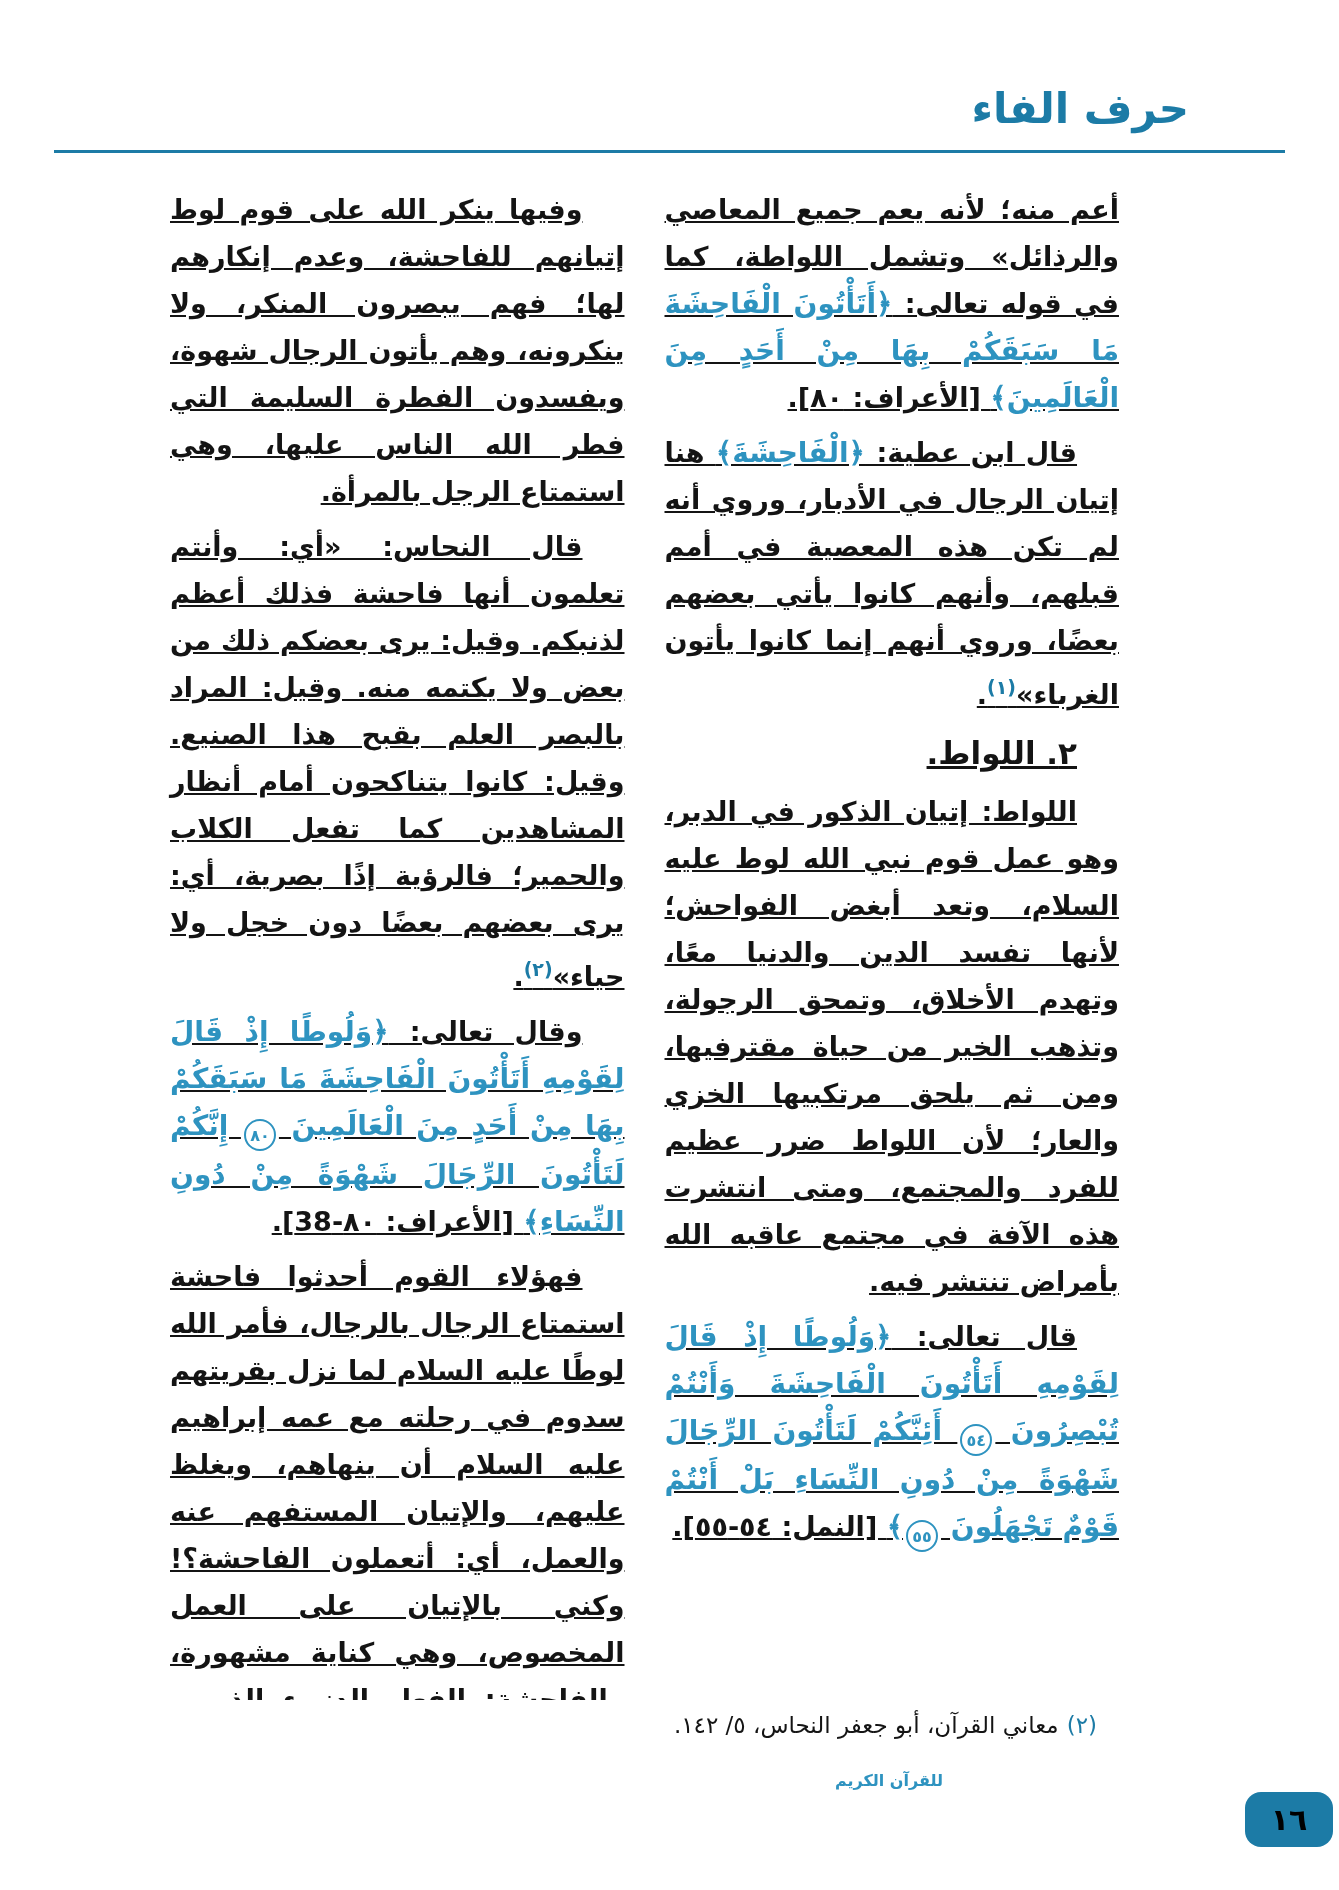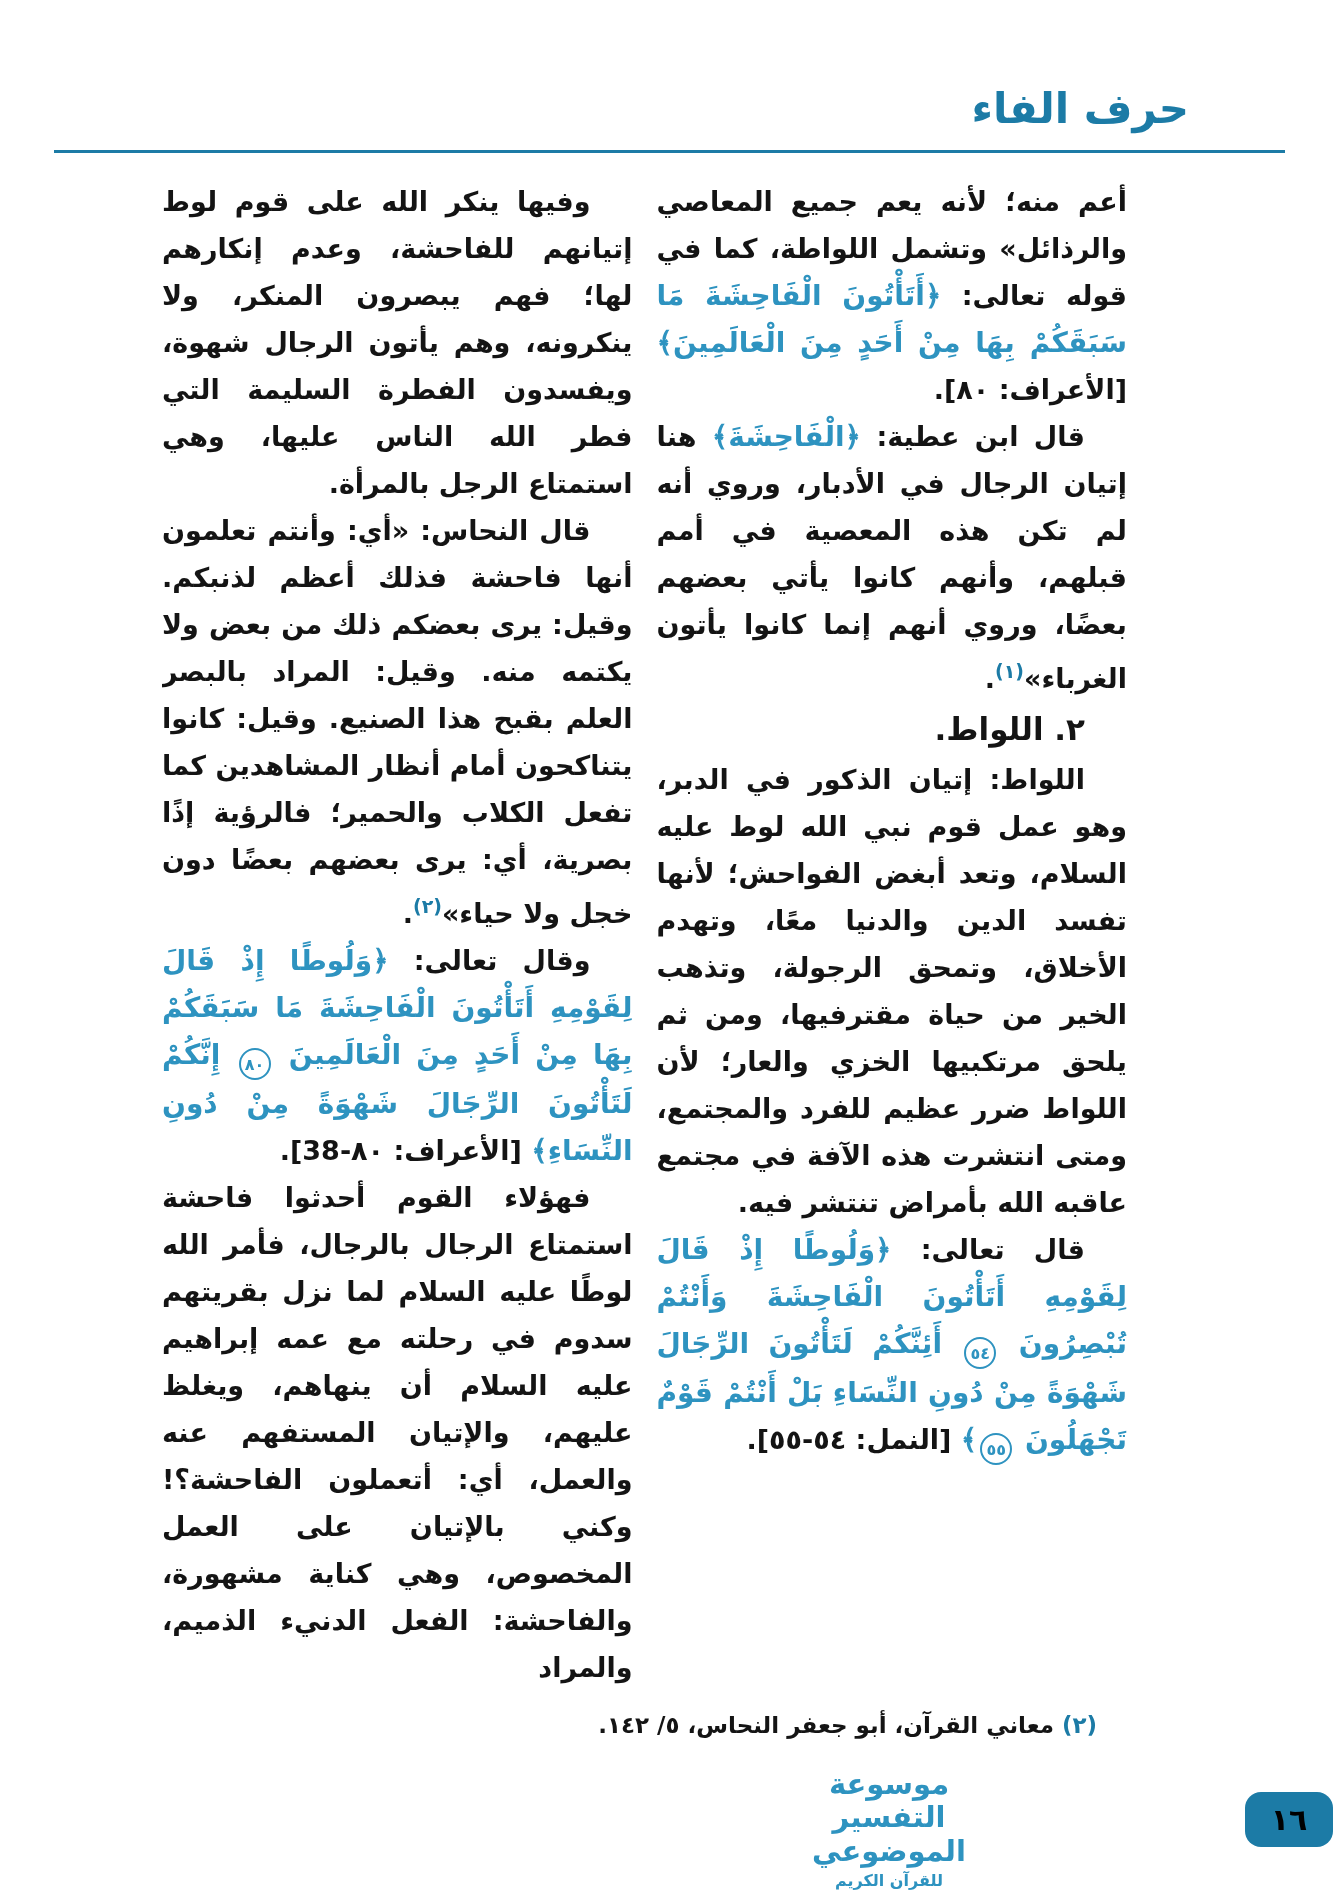--- a/index.html
+++ b/index.html
@@ -36,27 +36,28 @@
     position:absolute;
     top:178px;
     right:212px;left:162px;
     height:1522px;
     overflow:hidden;
     display:flex;
     gap:24px;
   }
   .col{flex:1;min-width:0;}
   .col p{
-    margin:0;
+    margin:8px;
     font-size:27px;
     line-height:47px;
     font-weight:700;
     text-align:justify;
     text-indent:42px;
     color:var(--ink);
+    text-decoration:underline;
   }
   .col-right p:first-child{text-indent:0;}
   .col p.heading{
     font-size:31px;
     line-height:54px;
   }
   .seg-q{
     color:var(--quran);
     font-size:28px;
   }
@@ -81,21 +82,21 @@
   .footnotes{
     position:absolute;
     top:1708px;
     right:212px;left:162px;
     display:flex;
     gap:24px;
   }
   .footnote{
     flex:1;
     font-size:23px;
-    font-weight:700;
+    font-weight:400;
     line-height:1.5;
     text-align:right;
     padding-right:30px;
   }
   .footnote .fn-num{
     color:var(--accent);
     margin-left:8px;
   }
   .logo{
     position:absolute;
@@ -154,19 +155,18 @@
     </div>
 </div>
 
 <div class="footnotes">
   <div class="footnote">
     <span class="fn-num">(٢)</span><span>معاني القرآن، أبو جعفر النحاس، ٥/ ١٤٢.</span>
   </div>
 </div>
 
 <div class="logo">
-  <span class="logo-line1">موسوعة التفسير الموضوعي</span>
   <span class="logo-line2">للقرآن الكريم</span>
 </div>
 
 <div class="page-badge">
   <span>١٦</span>
 </div>
 
 </body></html>

